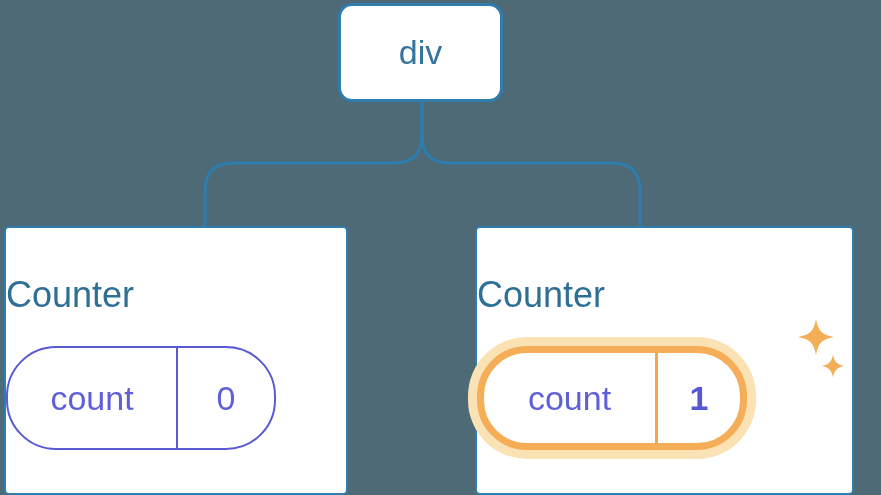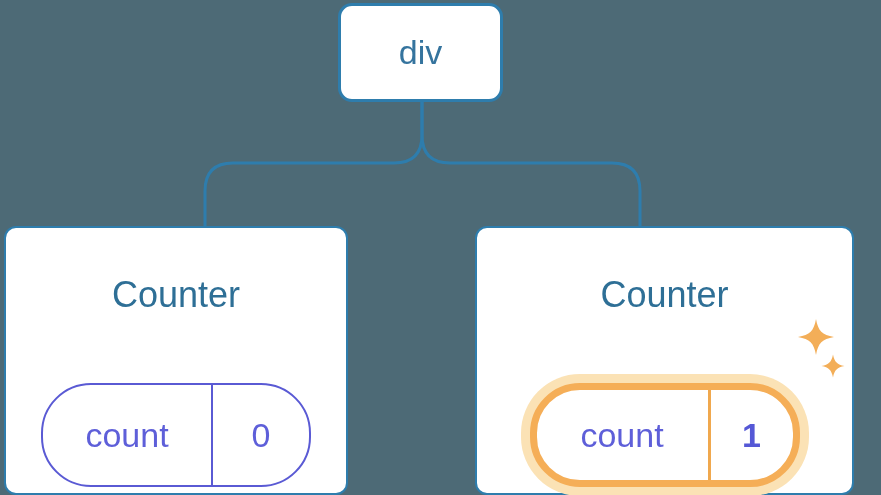--- a/index.html
+++ b/index.html
@@ -22,23 +22,23 @@
     border-radius: 14px;
     box-sizing: border-box;
     display: flex; align-items: center; justify-content: center;
   }
   .root-label { font-size: 34px; font-weight: 500; color: #35749e; }
 
   .card {
     position: absolute; top: 226px; height: 269px;
     background: #ffffff;
     border: 2px solid #2e7dad;
-    border-radius: 12px;
+    border-radius: 5px;
     box-sizing: border-box;
-    display: flex; flex-direction: column; align-items: center; gap: 37px;
+    display: flex; flex-direction: column; 
   }
   .card-left  { left: 4px;   width: 344px; }
   .card-right { left: 475px; width: 379px; }
 
   .card-title {
     margin-top: 49px;
     font-size: 36px; font-weight: 500; line-height: 1;
     color: #2e6f96;
   }
 

